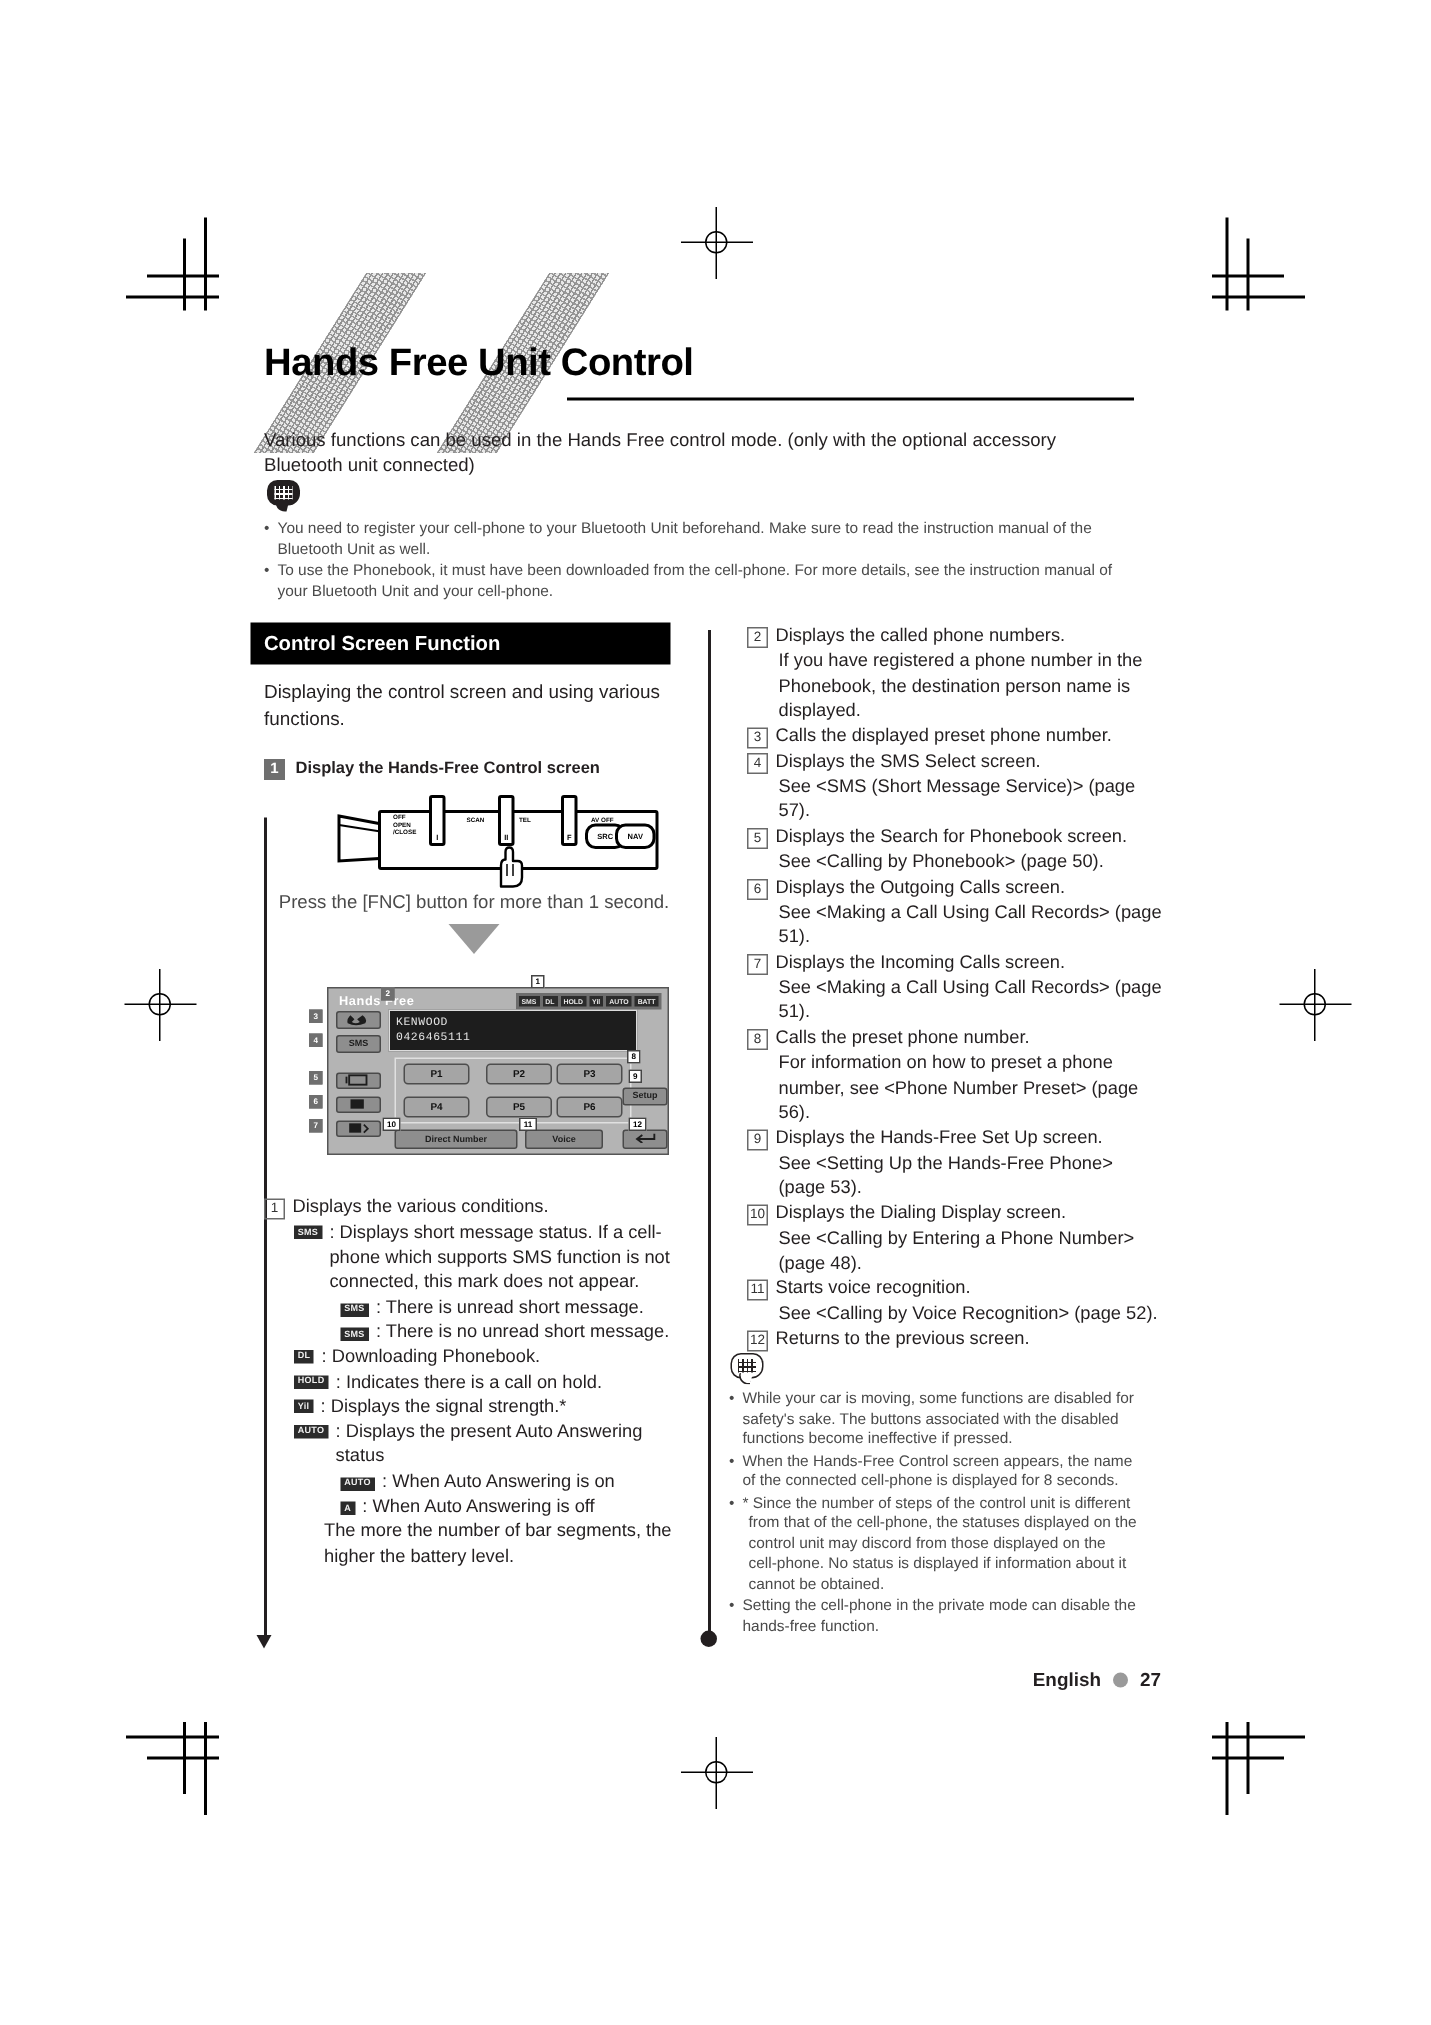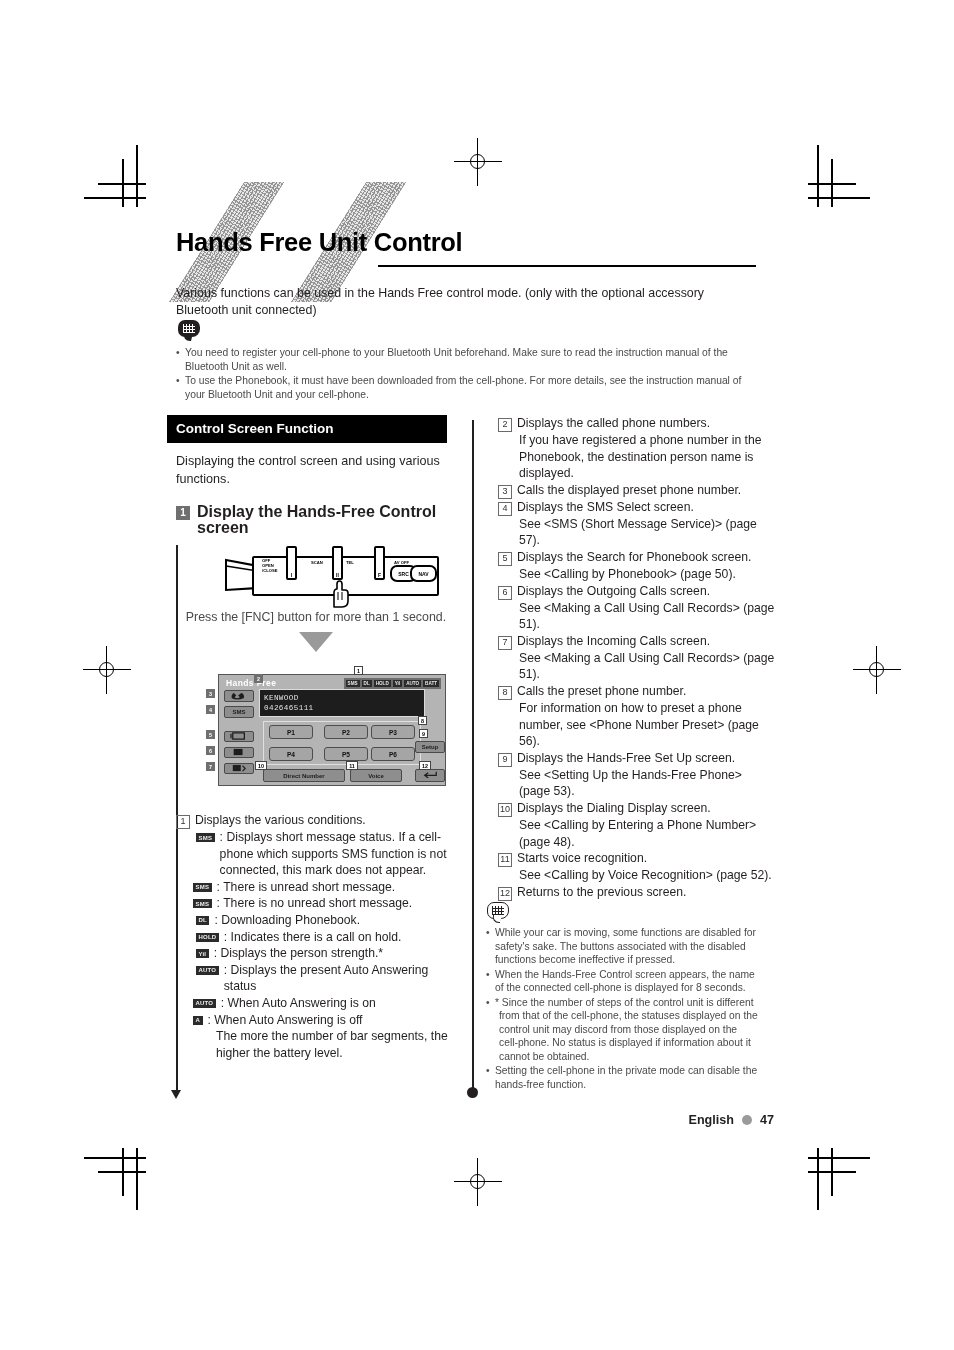--- a/index.html
+++ b/index.html
@@ -84,21 +84,21 @@
     margin-left:-9px;
   }
   #section-desc{font-size:12.6px;line-height:17.5px;margin-top:10px;width:272px;}
 
   .step{display:flex;align-items:flex-start;margin-top:16px;}
   .step .num{
     background:#6f6f6f;color:#fff;font-size:10px;font-weight:bold;
     width:14px;height:14px;line-height:14px;text-align:center;
     margin-right:7px;margin-top:2px;flex:0 0 14px;
   }
-  .step .lbl{font-size:16px;font-weight:bold;line-height:16px;}
+  .step .lbl{font-size:11px;font-weight:bold;line-height:16px;}
 
   
   #faceplate{position:relative;left:48px;top:14px;width:215px;height:62px;}
   #fp-body{
     position:absolute;left:28px;top:6px;width:183px;height:36px;
     border:2px solid #000;background:#fff;border-radius:2px;
   }
   #fp-wedge{position:absolute;left:0;top:8px;width:40px;height:34px;}
   .fp-btn{
     position:absolute;border:2px solid #000;background:#fff;
@@ -159,21 +159,21 @@
     display:inline-block;border:1px solid #6a6a6a;color:#333;
     font-size:9px;font-weight:normal;min-width:10px;height:12px;line-height:11px;
     text-align:center;padding:0 1px;margin-top:3px;box-sizing:content-box;
   }
   .badge{
     display:inline-block;background:#2b2b2b;color:#f0f0f0;
     font-size:6px;font-weight:bold;padding:1.5px 2.5px;line-height:6px;
     letter-spacing:0.2px;vertical-align:middle;margin-top:4px;
   }
   .sub1{padding-left:20px;}
-  .sub2{padding-left:17px;}
+  .sub2{padding-left:51px;align-items:center;}
   .cont2{padding-left:40px;}
   .rcont{padding-left:21px;}
 
   
   #flow-left{position:absolute;left:176px;top:545px;width:1.6px;height:548px;background:#231f20;}
   #flow-left-head{position:absolute;left:171px;top:1090px;width:0;height:0;border-left:5.5px solid transparent;border-right:5.5px solid transparent;border-top:9px solid #231f20;}
   #flow-right{position:absolute;left:472px;top:420px;width:1.6px;height:672px;background:#231f20;}
   #flow-right-dot{position:absolute;left:467px;top:1087px;width:11px;height:11px;border-radius:50%;background:#231f20;}
 
   
@@ -386,21 +386,21 @@
     <div class="dl-row sub1">
       <span class="marker badge">DL</span>
       <span>: Downloading Phonebook.</span>
     </div>
     <div class="dl-row sub1">
       <span class="marker badge">HOLD</span>
       <span>: Indicates there is a call on hold.</span>
     </div>
     <div class="dl-row sub1">
       <span class="marker badge">Yil</span>
-      <span>: Displays the person strength.*</span>
+      <span>: Displays the signal strength.*</span>
     </div>
     <div class="dl-row sub1">
       <span class="marker badge">AUTO</span>
       <span>: Displays the present Auto Answering status</span>
     </div>
     <div class="dl-row sub2">
       <span class="marker badge">AUTO</span>
       <span>: When Auto Answering is on</span>
     </div>
     <div class="dl-row sub2">
@@ -517,14 +517,14 @@
   </div>
   <div class="nbullet">
     <span class="dot">•</span>
     <span class="txt">Setting the cell-phone in the private mode can disable the hands-free function.</span>
   </div>
 </div>
 
 <div id="footer">
   <span>English</span>
   <span class="fdot"></span>
-  <span>47</span>
+  <span>27</span>
 </div>
 
 </body></html>

